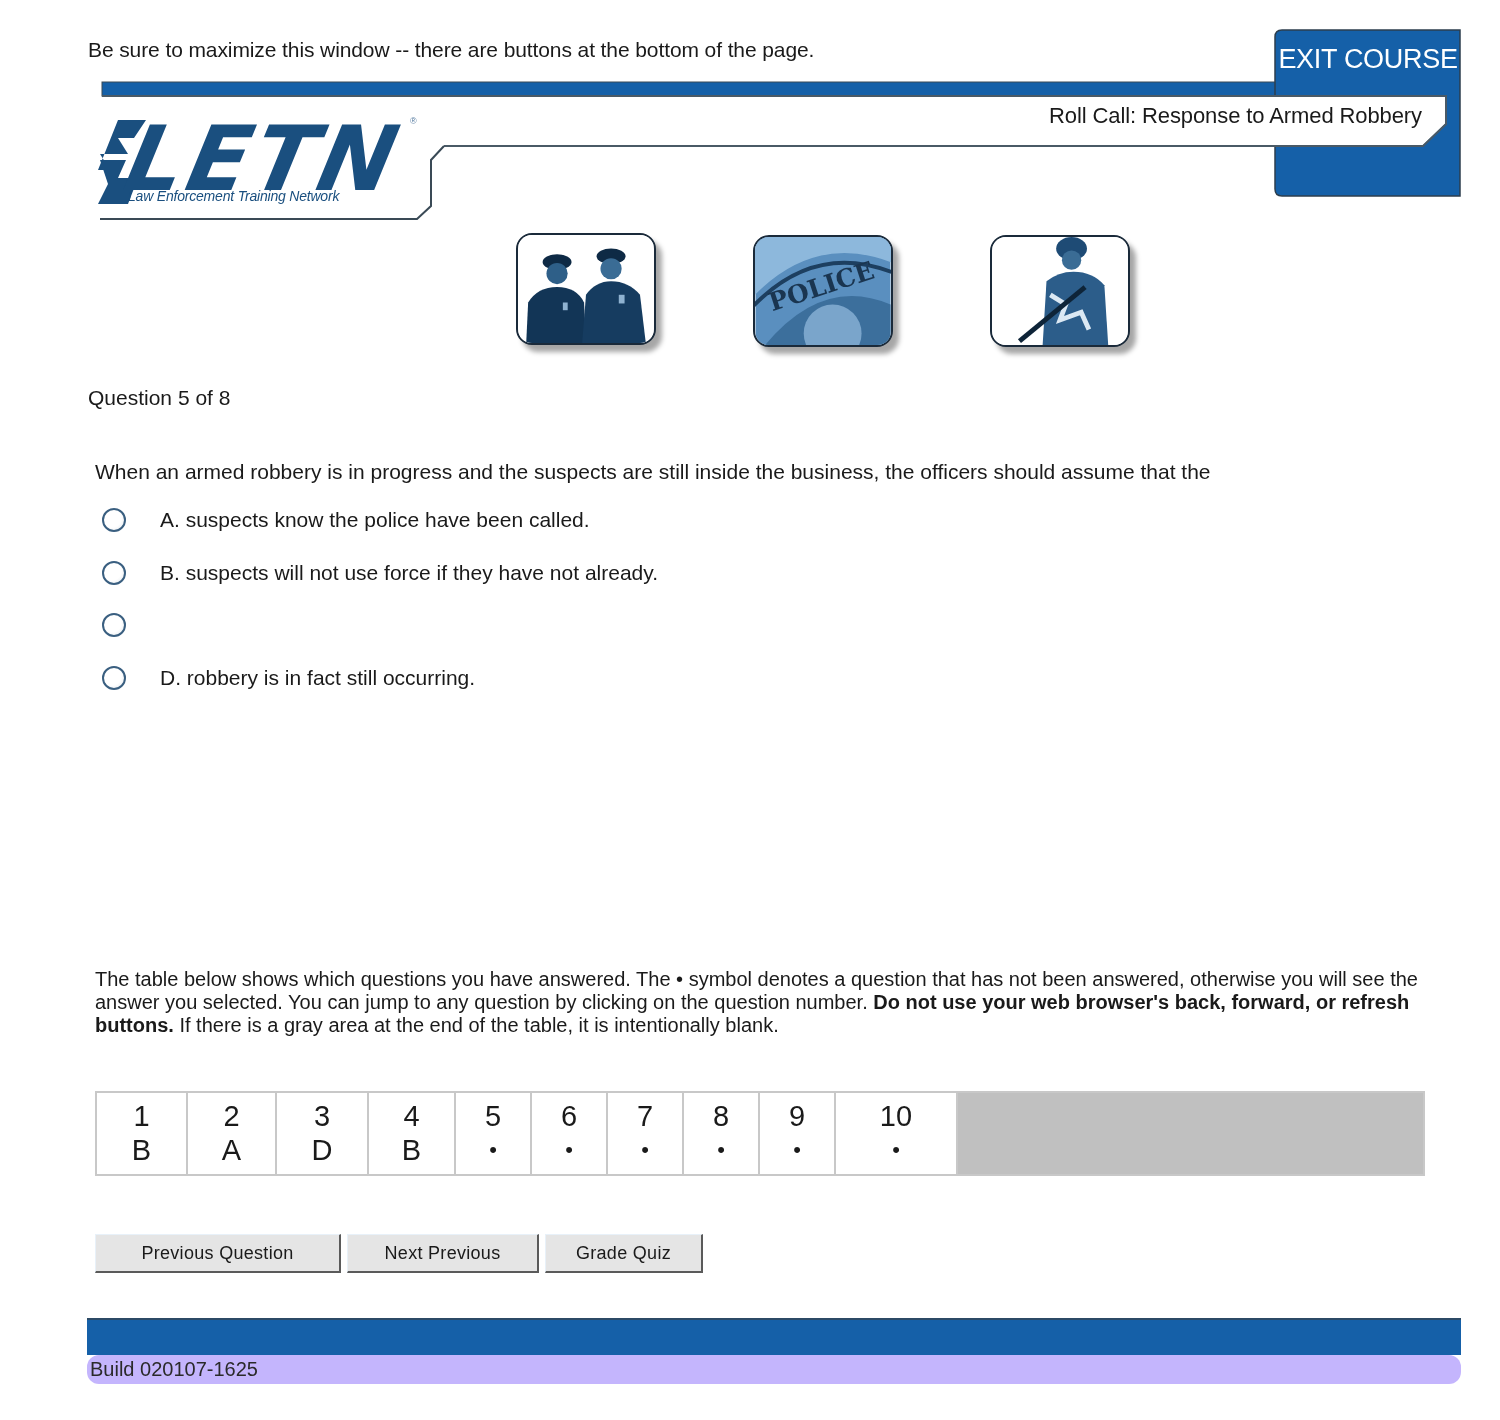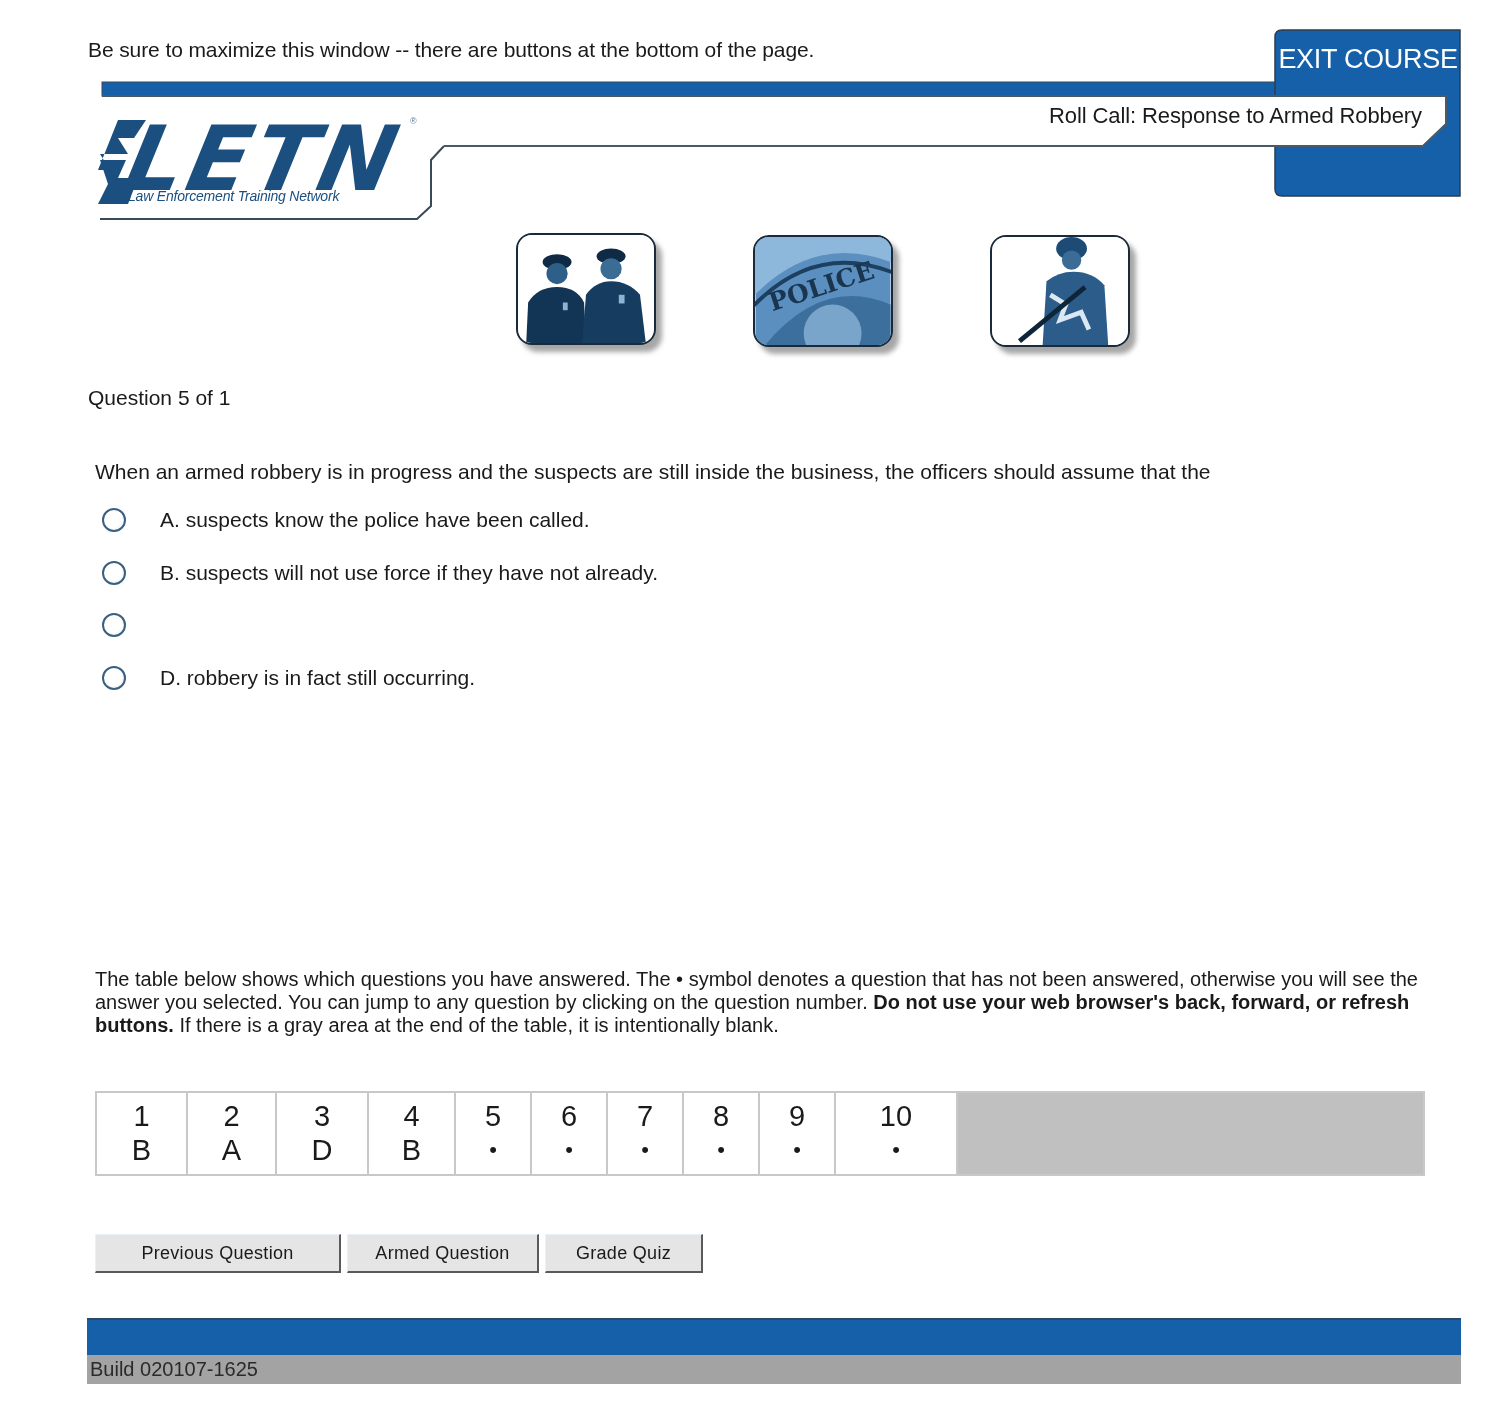--- a/index.html
+++ b/index.html
@@ -53,21 +53,21 @@
   
   .btn { position: absolute; top: 1234px; height: 39px; background: #e5e5e5;
     border-top: 1px solid #e8f1f9; border-left: 1px solid #e8f1f9;
     border-right: 2px solid #5a5a5a; border-bottom: 2px solid #5a5a5a;
     font-size: 18px; color: #1a1a1a; display: flex; align-items: center; justify-content: center; cursor: pointer;
     letter-spacing: 0.3px; }
 
   
   .footer-blue { position: absolute; left: 87px; top: 1318px; width: 1374px; height: 37px; background: #1560a8;
     border-top: 2px solid #2c4a66; }
-  .footer-black { position: absolute; left: 87px; top: 1355px; width: 1374px; height: 29px; background: #a3a3a3; }
+  .footer-black { position: absolute; left: 87px; top: 1355px; width: 1374px; height: 29px; background: #c4b5fd; border-radius: 12px; }
   .build { position: absolute; left: 3px; top: 3px; font-size: 20px; color: #2a2a2a; }
 </style>
 </head>
 <body>
 
 <div class="notice">Be sure to maximize this window -- there are buttons at the bottom of the page.</div>
 
 <svg class="hdr-svg" width="1500" height="230" viewBox="0 0 1500 230">
 
   <rect x="102" y="82" width="1176" height="14" fill="#1560a8" stroke="#3a4a56" stroke-width="1"></rect>
@@ -119,21 +119,21 @@
   <svg viewBox="0 0 140 112">
     <rect width="140" height="112" fill="#ffffff"></rect>
     <ellipse cx="82" cy="12" rx="16" ry="12" fill="#1e4b75"></ellipse>
     <circle cx="82" cy="24" r="10" fill="#3a6c95"></circle>
     <path d="M52 112 L56 46 Q68 36 84 36 Q104 36 116 50 L120 112 Z" fill="#2c5d8a"></path>
     <path d="M60 60 L76 70 L70 86 L92 78 L100 96" fill="none" stroke="#dbe8f3" stroke-width="5"></path>
     <line x1="28" y1="108" x2="96" y2="52" stroke="#0e2438" stroke-width="5"></line>
   </svg>
 </div>
 
-<div class="qcount">Question 5 of 1</div>
+<div class="qcount">Question 5 of 8</div>
 <div class="qtext">When an armed robbery is in progress and the suspects are still inside the business, the officers should assume that the</div>
 
 <div class="opt" style="top:508px">
   <span class="radio"></span>
   <span class="opt-label">A. suspects know the police have been called.</span>
 </div>
 <div class="opt" style="top:561px">
   <span class="radio"></span>
   <span class="opt-label">B. suspects will not use force if they have not already.</span>
 </div>
@@ -189,19 +189,19 @@
     <span class="ans dot">•</span>
   </div>
   <div class="acell" style="width:122px">
     <span class="num">10</span>
     <span class="ans dot">•</span>
   </div>
   <div class="agray"></div>
 </div>
 
 <div class="btn" style="left:95px;width:246px">Previous Question</div>
-<div class="btn" style="left:347px;width:192px">Armed Question</div>
+<div class="btn" style="left:347px;width:192px">Next Previous</div>
 <div class="btn" style="left:545px;width:158px">Grade Quiz</div>
 
 <div class="footer-blue"></div>
 <div class="footer-black">
   <span class="build">Build 020107-1625</span>
 </div>
 
 </body></html>

